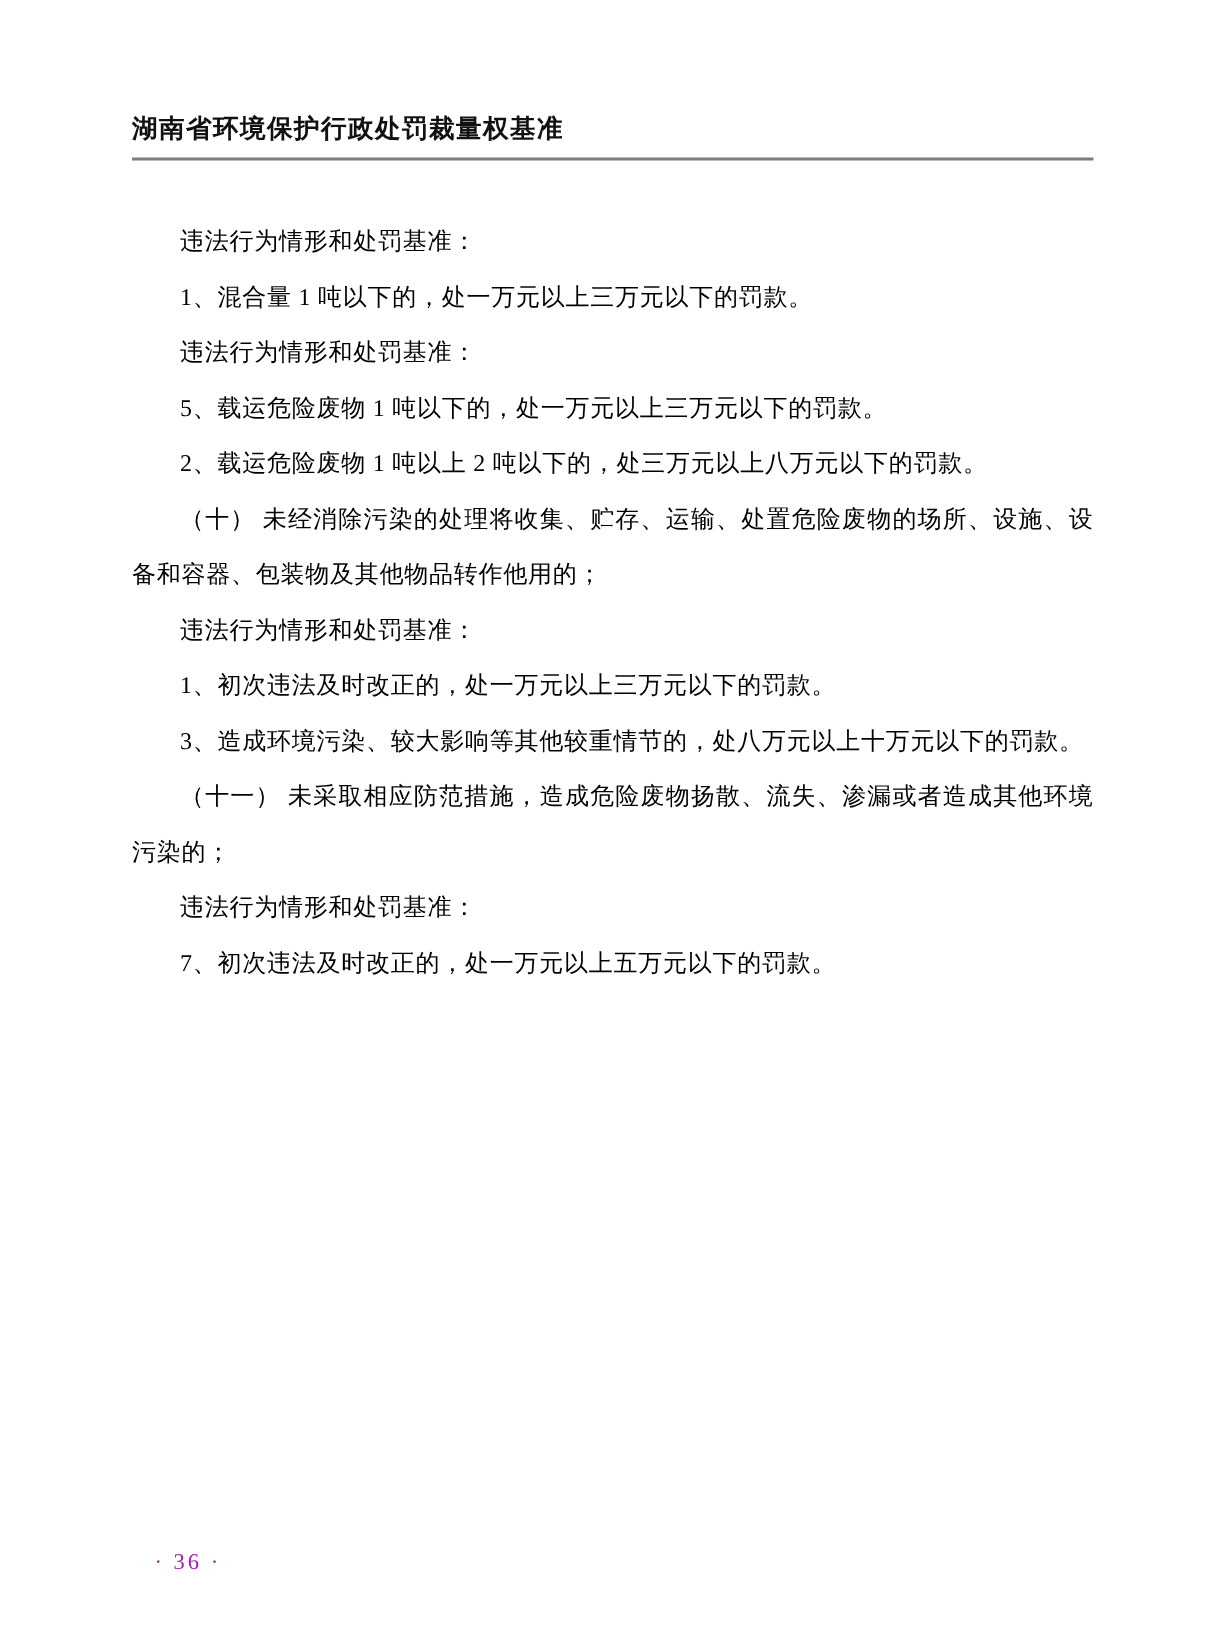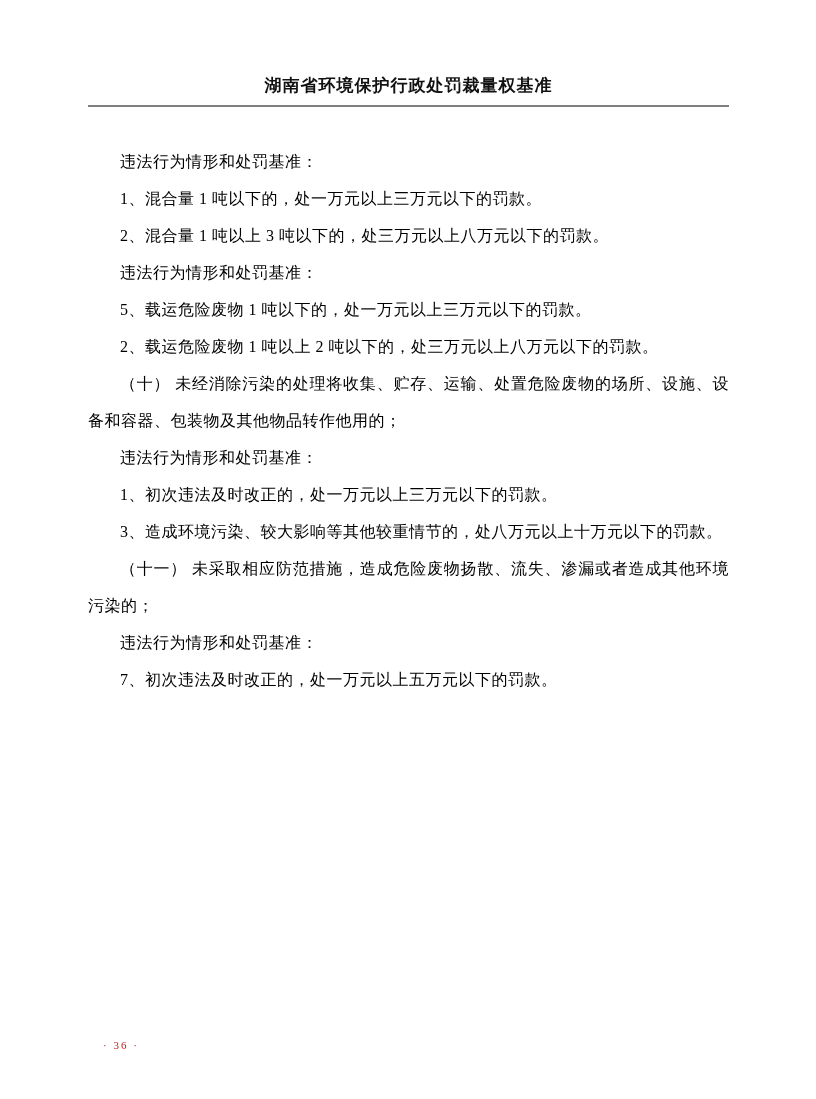--- a/index.html
+++ b/index.html
@@ -13,21 +13,20 @@
     height: 1099px;
     background: #ffffff;
     box-sizing: border-box;
     padding: 0 87px 0 88px;
     color: #000000;
     font-family: "Liberation Serif", "DejaVu Serif", serif;
     overflow: hidden;
   }
   .doc-header {
     margin-top: 76px;
-    text-align: center;
   }
   .doc-header-title {
     font-family: "Liberation Sans", "DejaVu Sans", sans-serif;
     font-weight: bold;
     font-size: 17px;
     line-height: 20px;
     letter-spacing: 1px;
     color: #111111;
   }
   .doc-header-rule {
@@ -44,39 +43,38 @@
     font-size: 16px;
     line-height: 37px;
     text-align: justify;
     text-indent: 2em;
     letter-spacing: 0.5px;
   }
   .doc-footer {
     position: absolute;
     left: 103px;
     bottom: 48px;
-    font-size: 11px;
+    font-size: 15px;
     letter-spacing: 2px;
-    color: #b91c1c;
+    color: #a21caf;
   }
 </style>
 </head>
 <body>
 
 <div class="page">
 
   <header class="doc-header">
     <div class="doc-header-title">湖南省环境保护行政处罚裁量权基准</div>
     <hr class="doc-header-rule">
   </header>
 
   <main class="doc-body">
     <p>违法行为情形和处罚基准：</p>
     <p>1、混合量 1 吨以下的，处一万元以上三万元以下的罚款。</p>
-    <p>2、混合量 1 吨以上 3 吨以下的，处三万元以上八万元以下的罚款。</p>
     <p>违法行为情形和处罚基准：</p>
     <p>5、载运危险废物 1 吨以下的，处一万元以上三万元以下的罚款。</p>
     <p>2、载运危险废物 1 吨以上 2 吨以下的，处三万元以上八万元以下的罚款。</p>
     <p>（十） 未经消除污染的处理将收集、贮存、运输、处置危险废物的场所、设施、设备和容器、包装物及其他物品转作他用的；</p>
     <p>违法行为情形和处罚基准：</p>
     <p>1、初次违法及时改正的，处一万元以上三万元以下的罚款。</p>
     <p>3、造成环境污染、较大影响等其他较重情节的，处八万元以上十万元以下的罚款。</p>
     <p>（十一） 未采取相应防范措施，造成危险废物扬散、流失、渗漏或者造成其他环境污染的；</p>
     <p>违法行为情形和处罚基准：</p>
     <p>7、初次违法及时改正的，处一万元以上五万元以下的罚款。</p>

